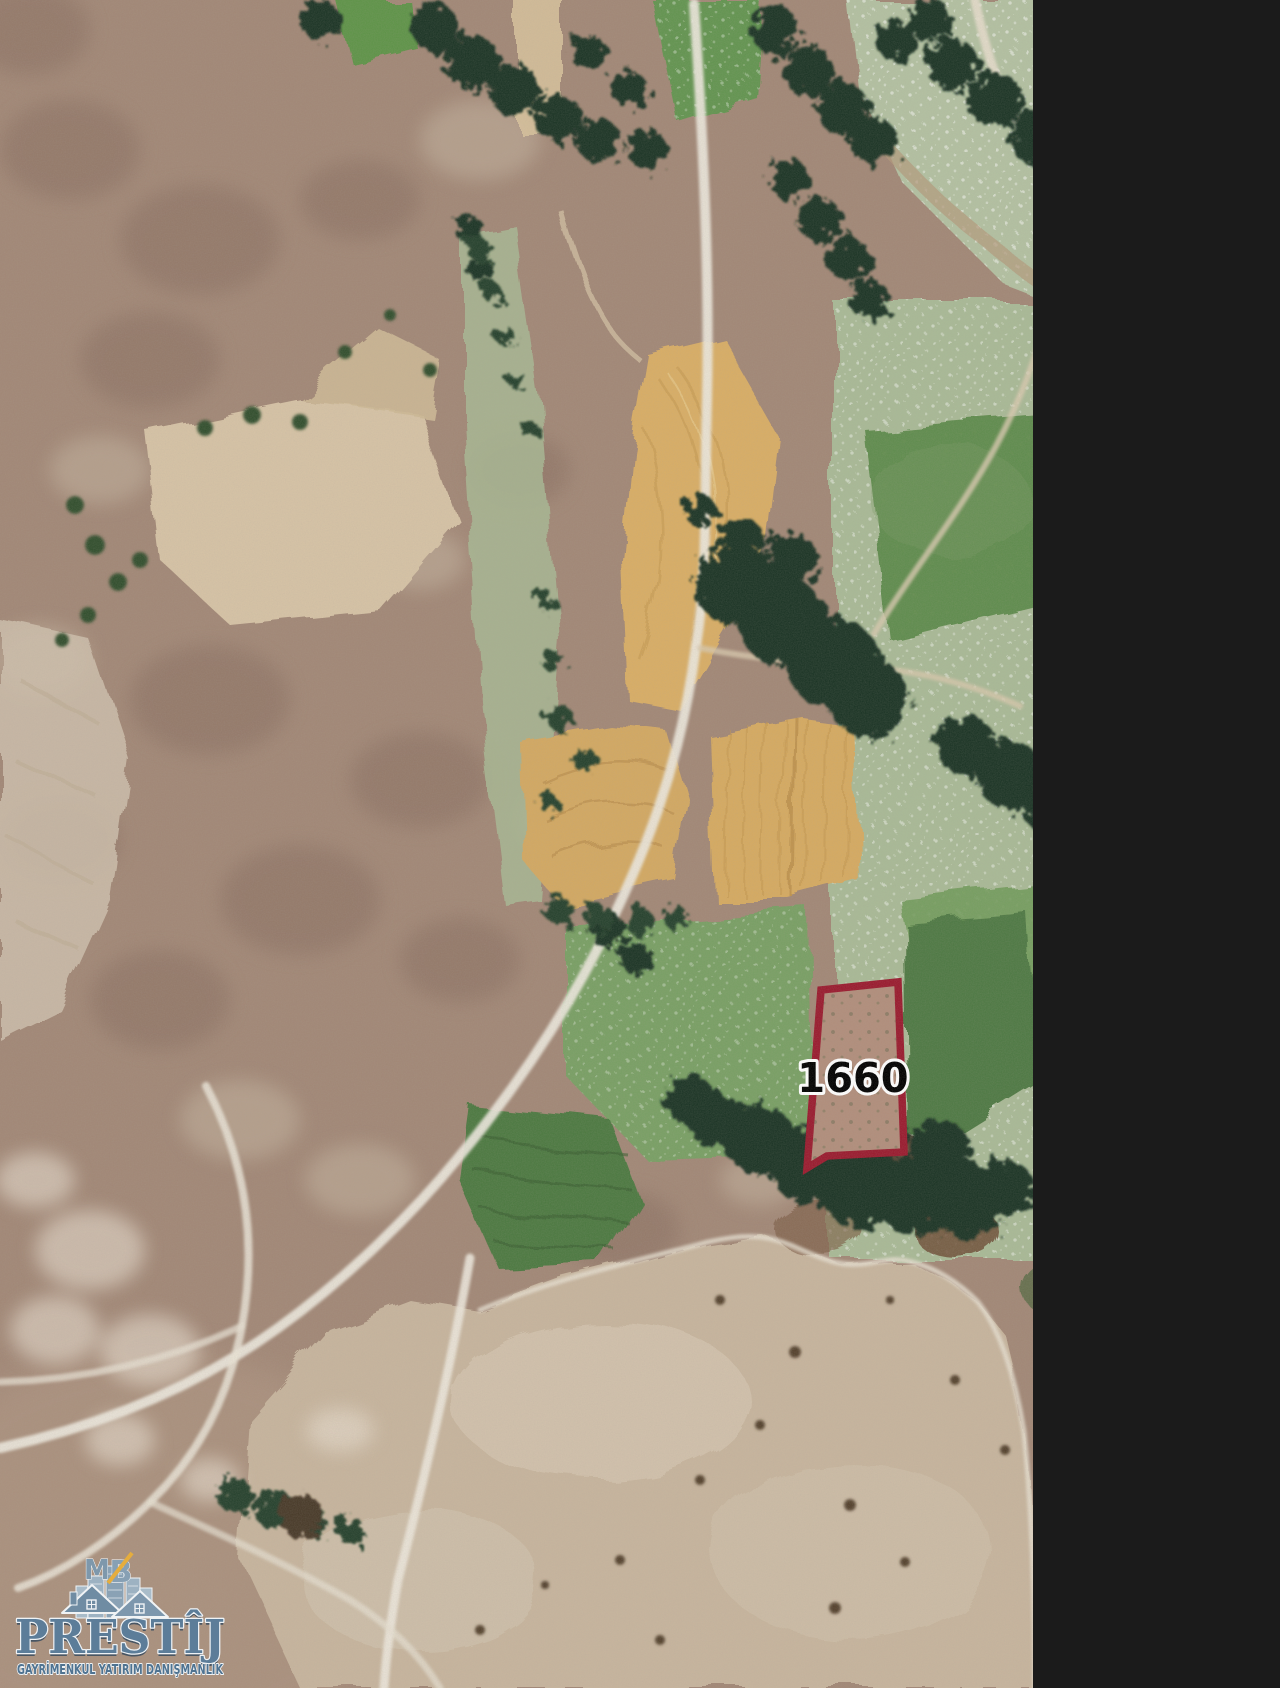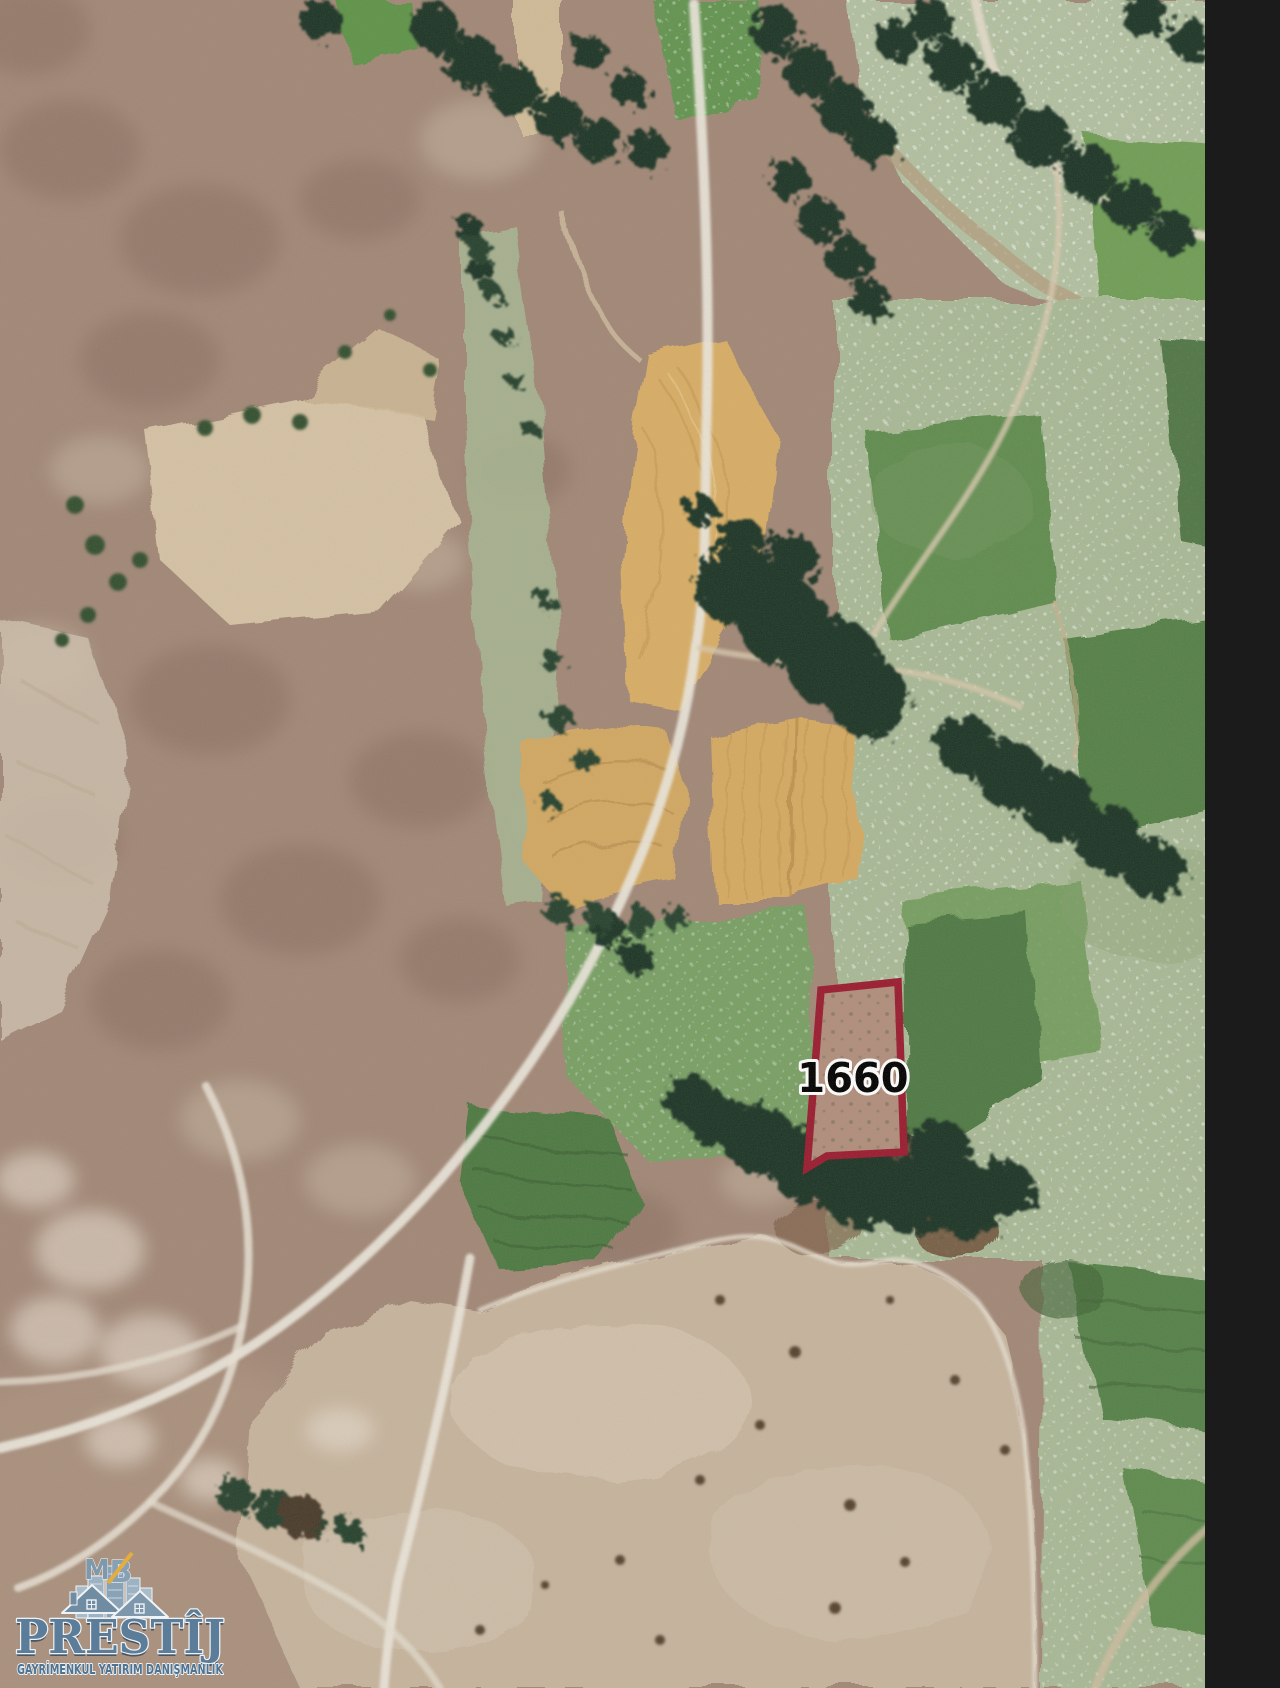--- a/index.html
+++ b/index.html
@@ -1,16 +1,16 @@
 <!DOCTYPE html>
 <html><head>
 <meta charset="utf-8">
 <style>
   html,body{margin:0;padding:0;background:#1b1b1b;}
-  .stage{position:relative;width:1205px;height:1688px;overflow:hidden;background:#a28877;}
+  .stage{position:relative;width:1033px;height:1688px;overflow:hidden;background:#a28877;}
   svg{display:block;}
   .brand-serif{font-family:"DejaVu Serif","Liberation Serif",serif;font-weight:bold;}
   .brand-sans{font-family:"DejaVu Sans","Liberation Sans",sans-serif;font-weight:bold;}
   .parcel-label{font-family:"DejaVu Sans","Liberation Sans",sans-serif;font-weight:bold;}
 </style>
 </head>
 <body>
 
 <div class="stage">
 <svg width="1280" height="1688" viewBox="0 0 1280 1688" xmlns="http://www.w3.org/2000/svg">

